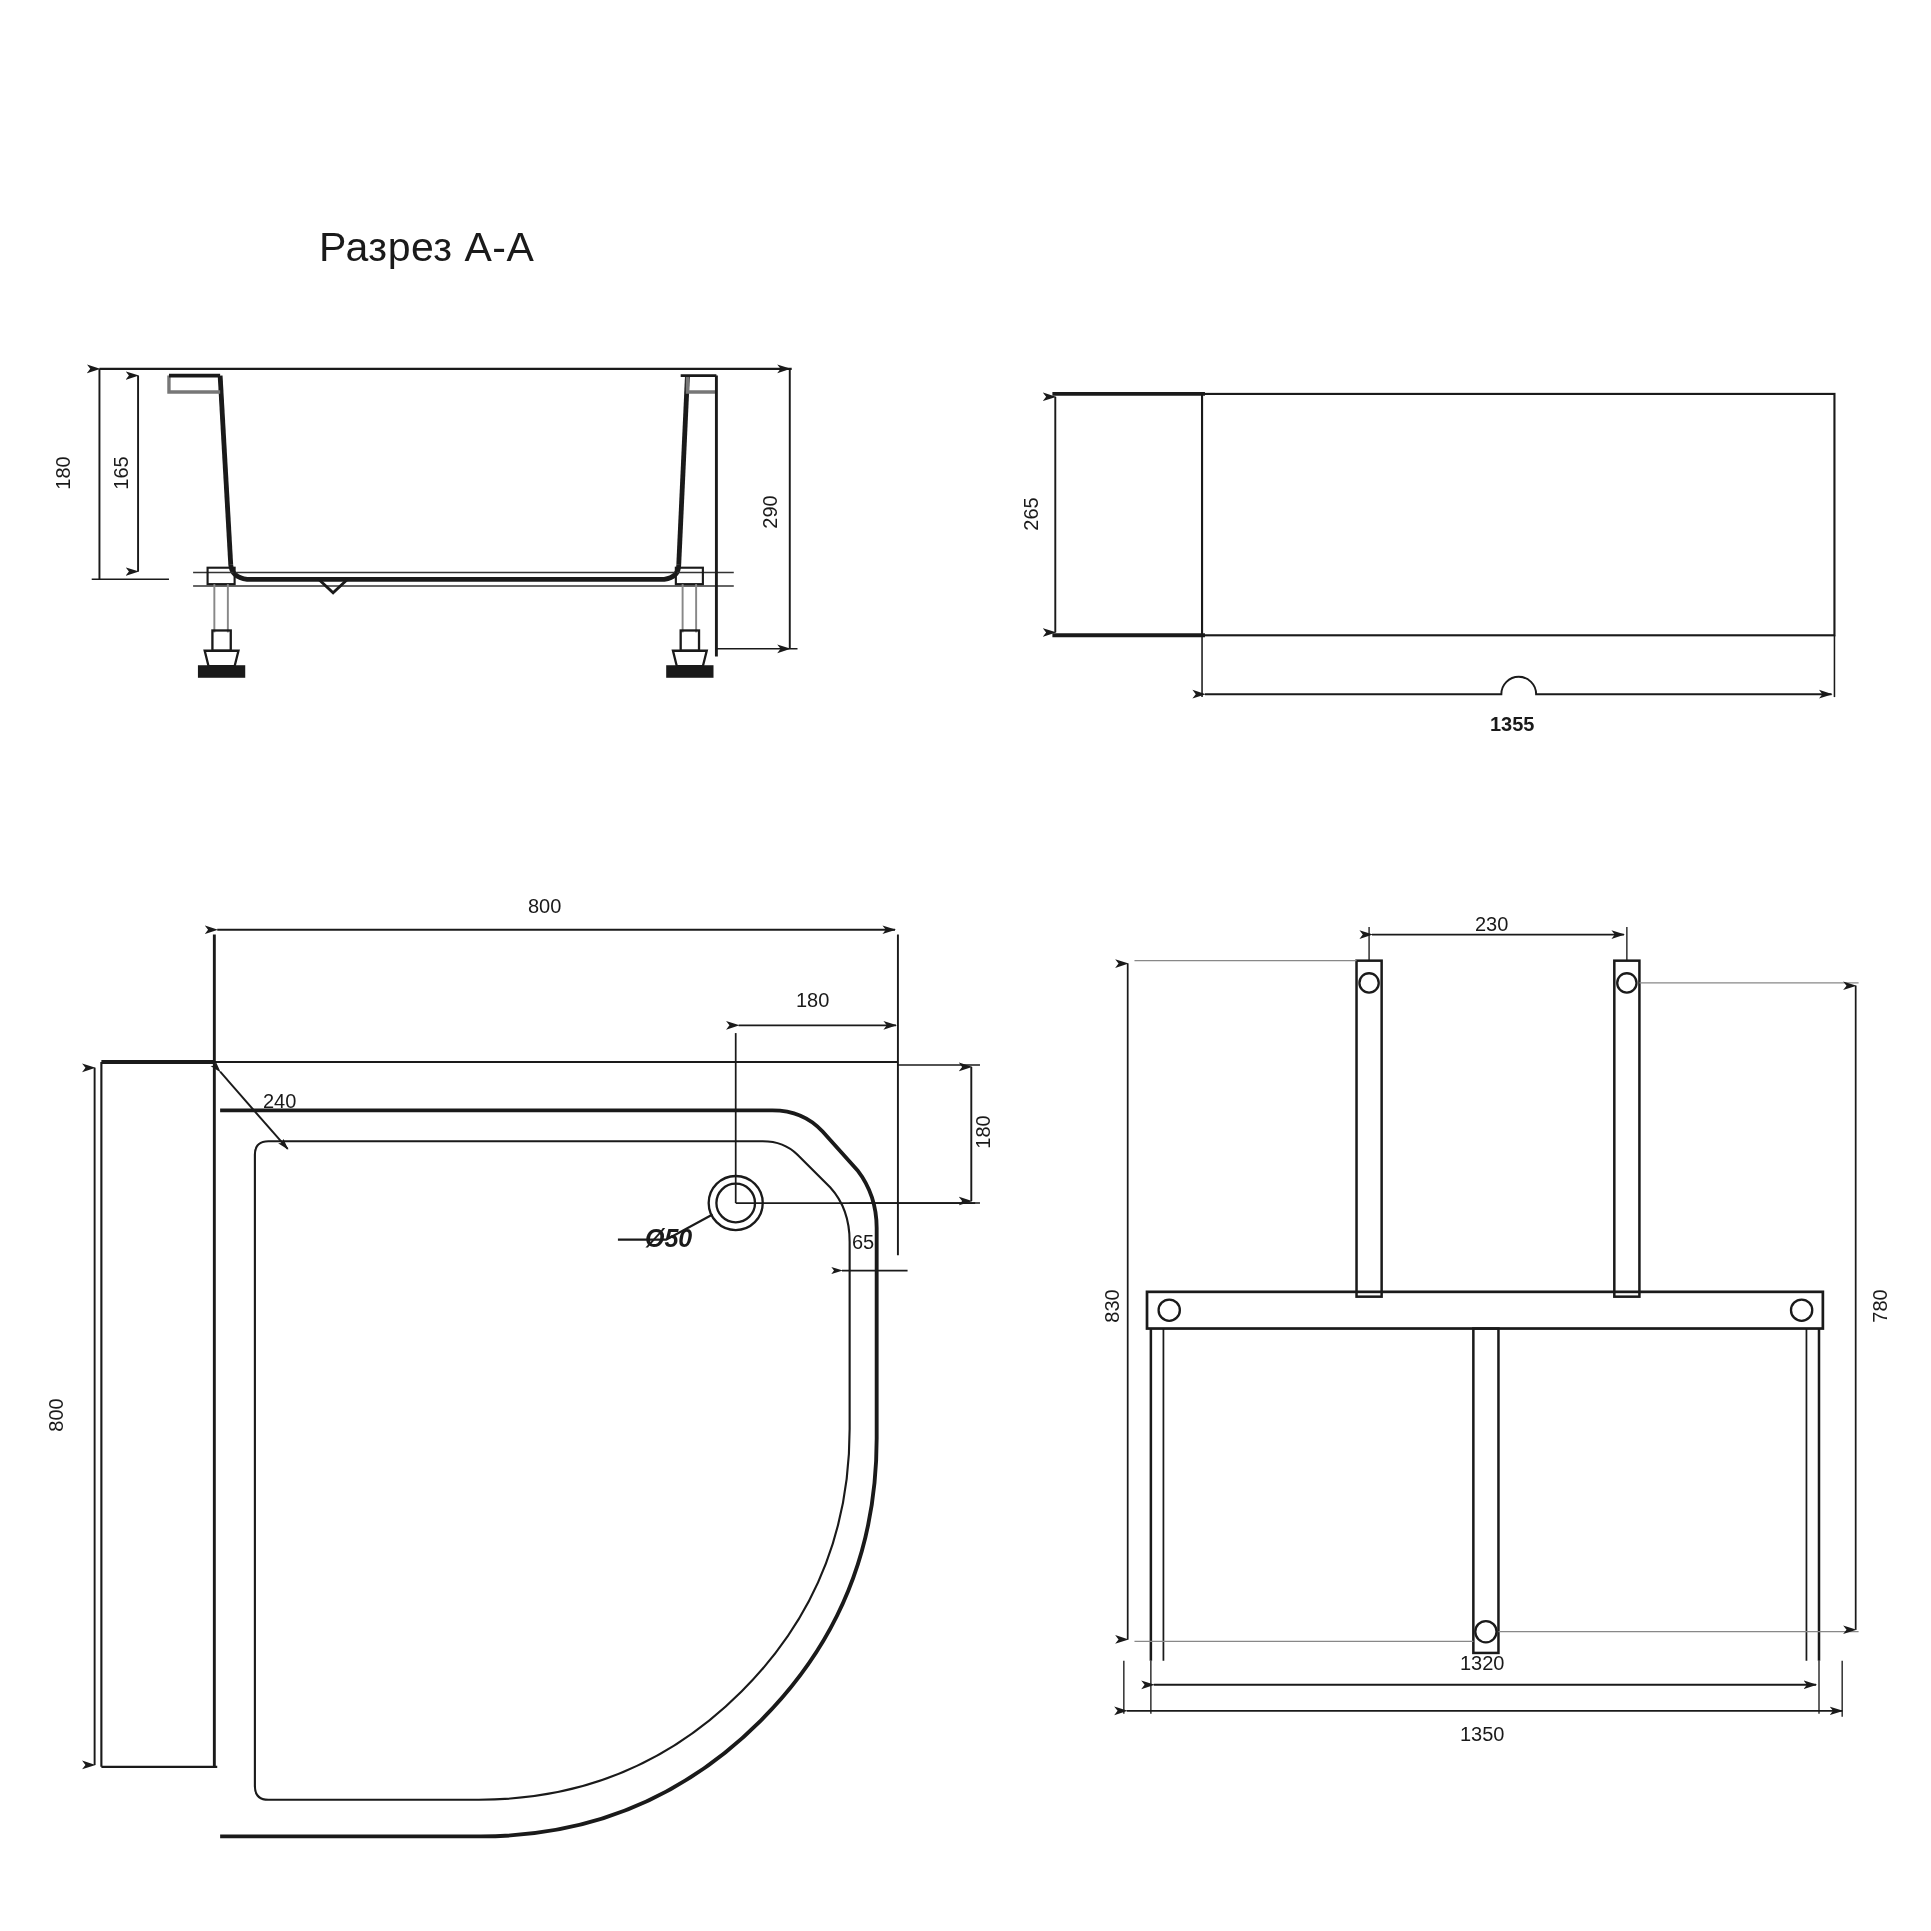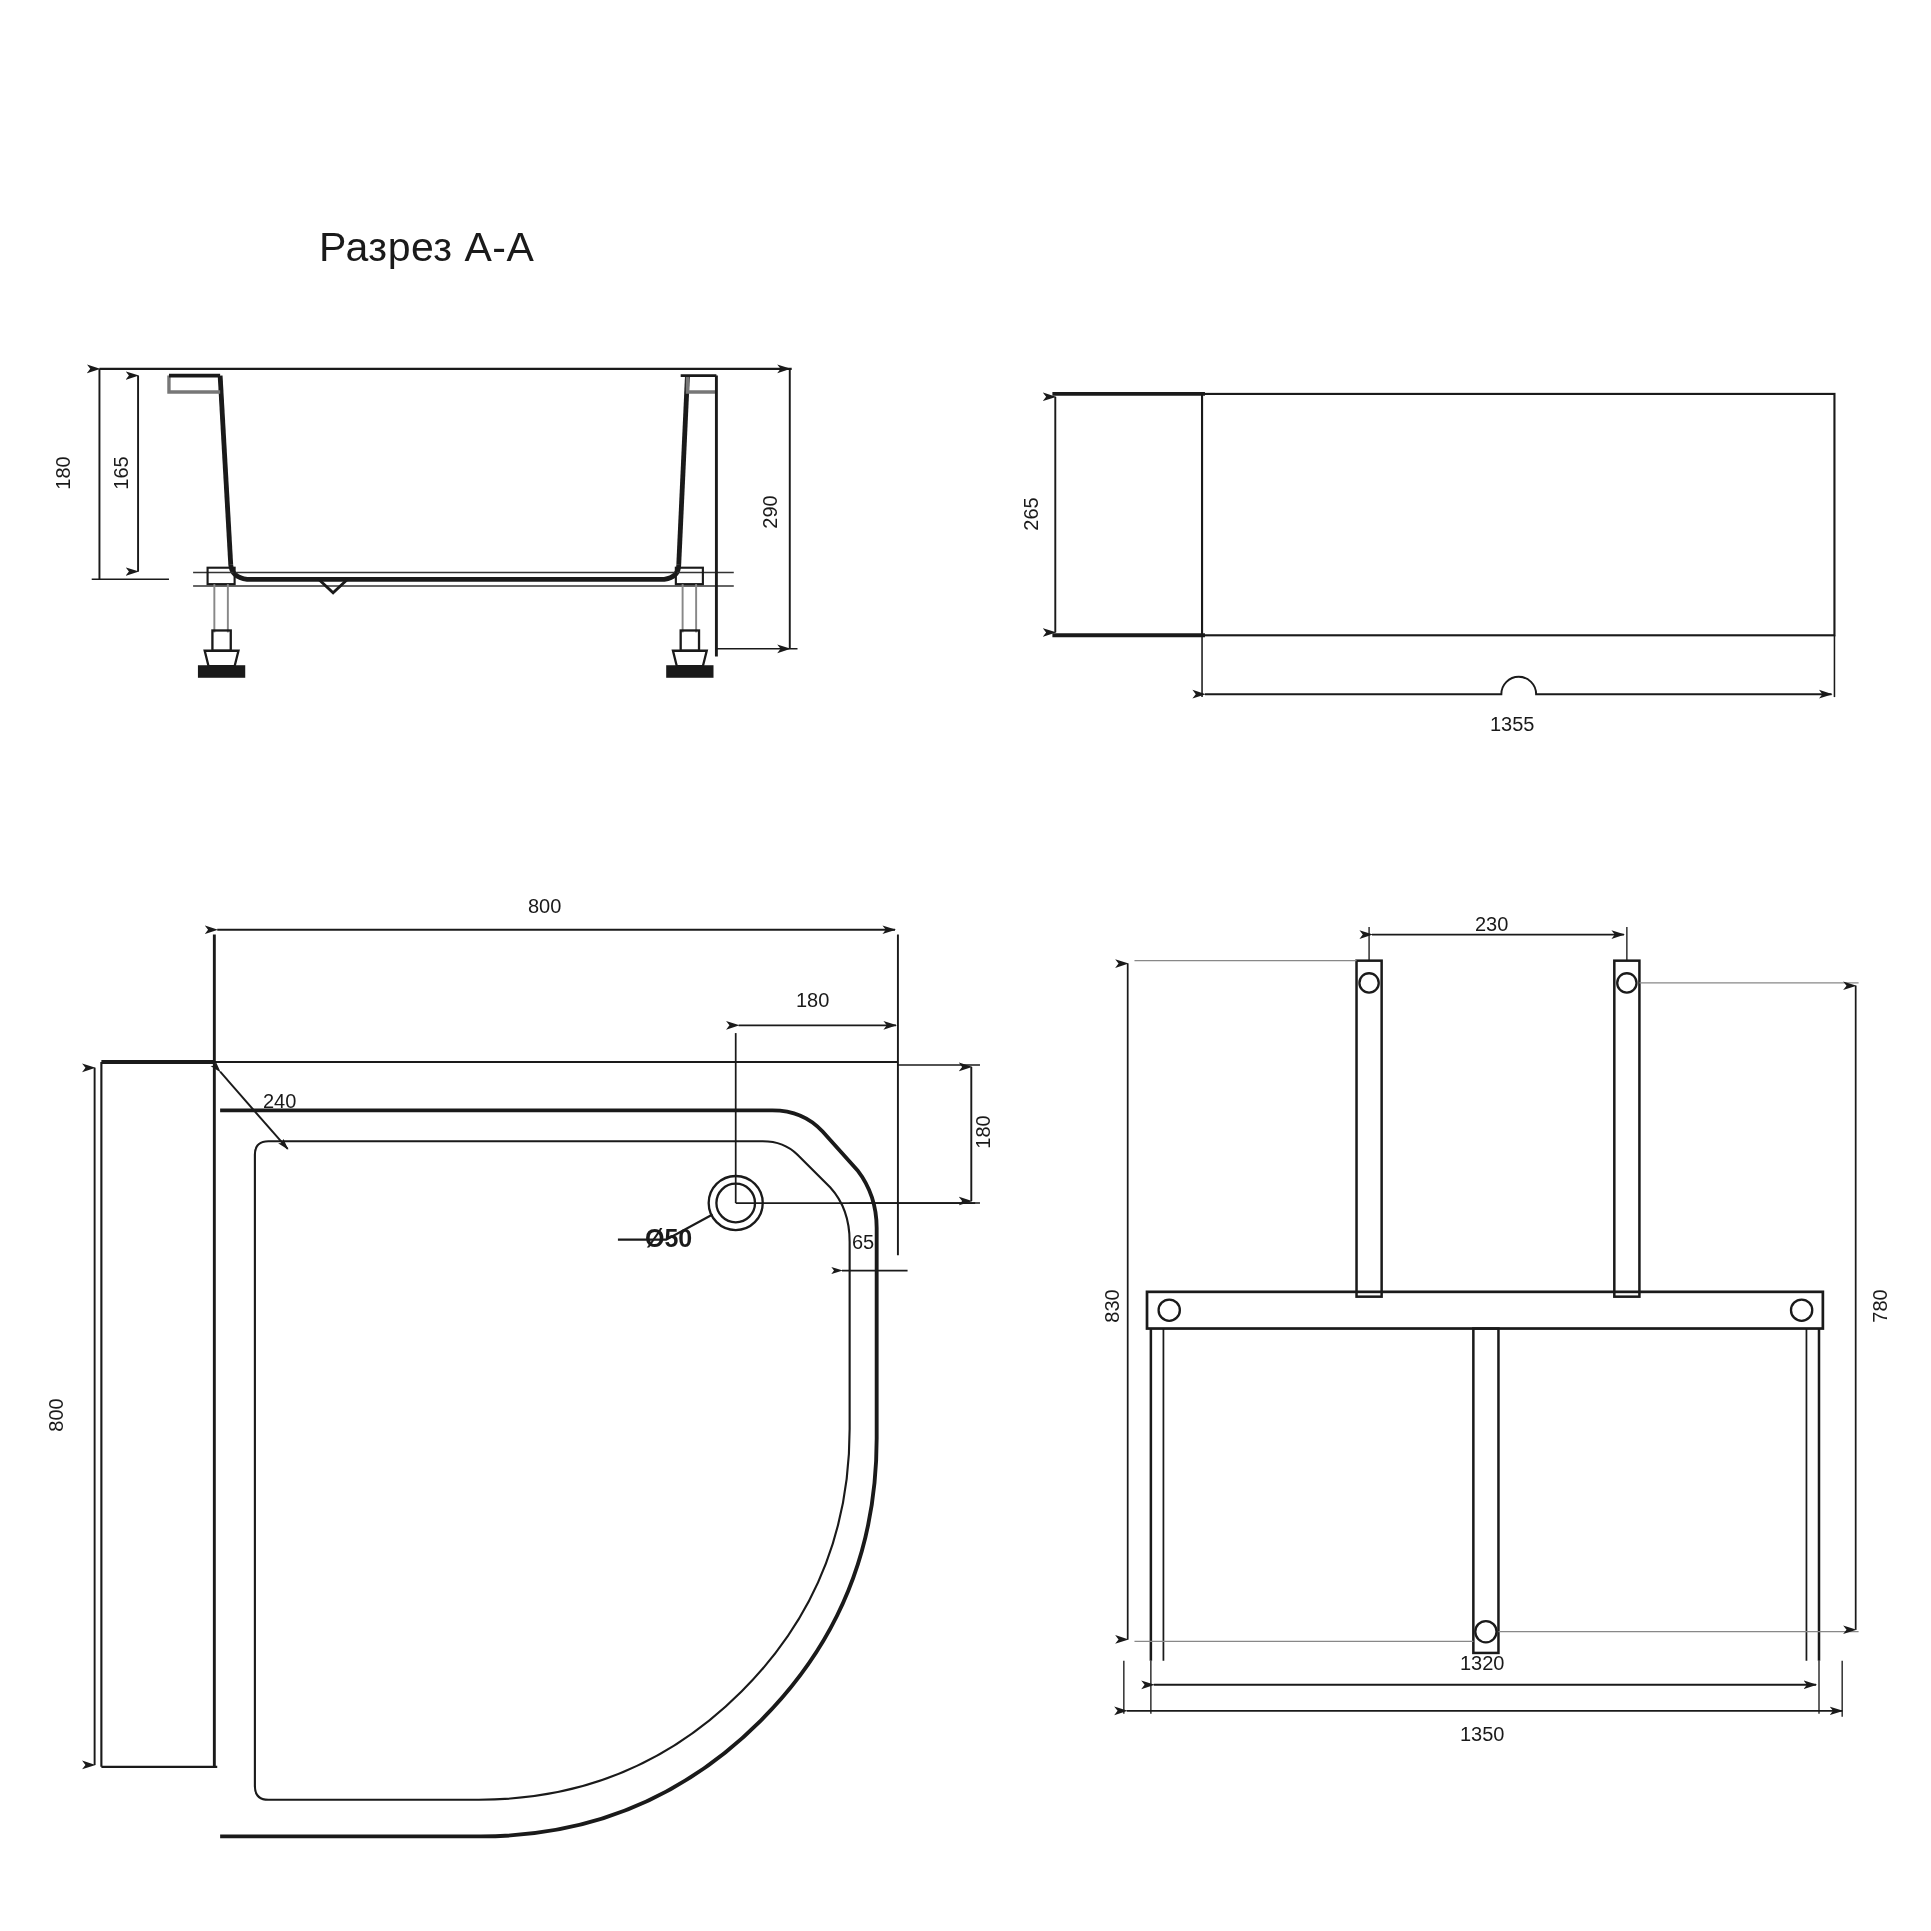--- a/index.html
+++ b/index.html
@@ -46,20 +46,21 @@
     white-space: nowrap;
     line-height: 1;
   }
   .dim.vert {
     transform-origin: 50% 50%;
     transform: rotate(-90deg);
   }
   .dim.bold {
     font-weight: bold;
     font-size: 25px;
+    font-style: italic;
   }
 </style>
 </head>
 <body>
 
 <div id="sheet">
 
   <div class="title-text">Разрез А-А</div>
 
   <svg class="drawing" viewBox="0 0 2000 2000" xmlns="http://www.w3.org/2000/svg">
@@ -288,21 +289,21 @@
         <line x1="1908" y1="1720" x2="1908" y2="1778" stroke="#1a1a1a" stroke-width="1.4"></line>
       </g>
     </g>
   </svg>
 
   <div class="dim vert" style="left:46px; top:463px;">180</div>
   <div class="dim vert" style="left:104px; top:463px;">165</div>
   <div class="dim vert" style="left:753px; top:502px;">290</div>
 
   <div class="dim vert" style="left:1014px; top:504px;">265</div>
-  <div class="dim" style="left:1490px; top:714px;">1355</div>
+  <div class="dim" style="left:1490px; top:714px;font-weight:bold;">1355</div>
 
   <div class="dim" style="left:528px; top:896px;">800</div>
   <div class="dim vert" style="left:39px; top:1405px;">800</div>
   <div class="dim" style="left:263px; top:1091px;">240</div>
   <div class="dim" style="left:796px; top:990px;">180</div>
   <div class="dim vert" style="left:966px; top:1122px;">180</div>
   <div class="dim" style="left:852px; top:1232px;">65</div>
   <div class="dim bold" style="left:645px; top:1226px;">Ø50</div>
 
   <div class="dim" style="left:1475px; top:903px;margin-top:11px;">230</div>

